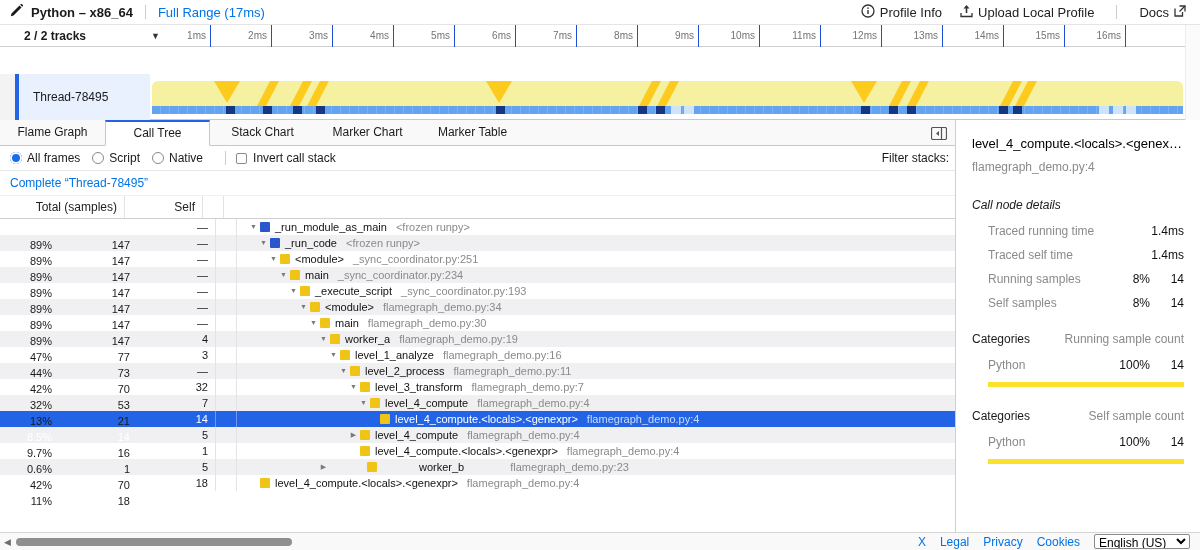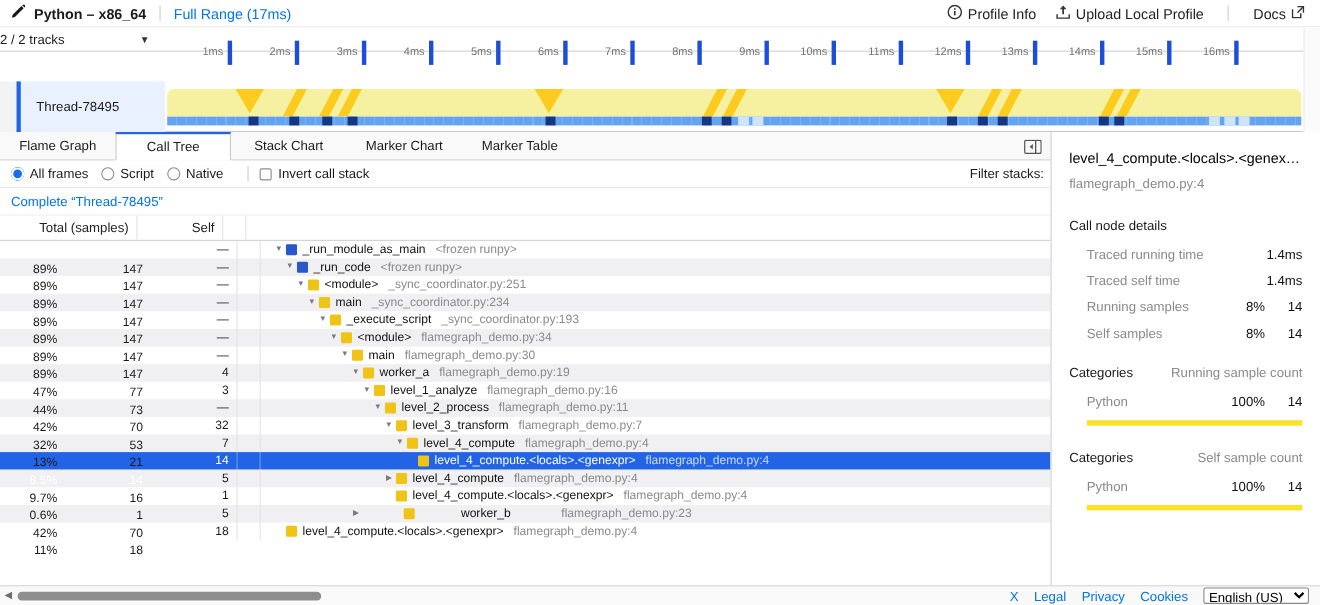--- a/index.html
+++ b/index.html
@@ -16,23 +16,23 @@
   .topbar .left{display:flex;align-items:center;gap:8px;padding-left:10px;}
   .profile-title{font-weight:bold;font-size:13px;}
   .vsep{width:1px;height:14px;background:#ccc;margin:0 4px;}
   .link{color:var(--link);cursor:pointer;text-decoration:none;font-size:13px;}
   .topbar .right{margin-left:auto;display:flex;align-items:center;gap:18px;padding-right:14px;font-size:13px;color:#222;}
   .tb-item{display:flex;align-items:center;gap:5px;cursor:pointer;}
   .icon-svg{display:inline-block;vertical-align:middle;}
 
   
   .ruler{position:absolute;top:25px;left:0;width:1200px;height:22px;background:#fff;border-bottom:1px solid #cfcfcf;}
-  .tracks-dd{position:absolute;left:0;top:0;height:22px;line-height:22px;font-weight:normal;font-size:12px;cursor:pointer;width:140px;}
+  .tracks-dd{position:absolute;left:24px;top:0;height:22px;line-height:22px;font-weight:bold;font-size:12px;cursor:pointer;width:140px;}
   .tracks-dd .caret{position:absolute;right:4px;top:0;font-size:9px;color:#333;}
-  .tick{position:absolute;top:12px;height:22px;line-height:22px;text-align:right;padding-right:4px;border-right:4px solid #1d4ed8;font-size:10px;color:var(--gray-text);}
+  .tick{position:absolute;top:0;height:22px;line-height:22px;text-align:right;padding-right:4px;border-right:1px solid #1d4ed8;font-size:10px;color:var(--gray-text);}
 
   
   .process-row{position:absolute;top:47px;left:0;width:1200px;height:27px;background:#fff;border-bottom:1px solid #ddd;line-height:27px;padding-left:9px;font-size:12px;color:#1a1a1a;margin-top:34px;}
   .thread-row{position:absolute;top:74px;left:0;width:1200px;height:46px;background:#fff;border-bottom:1px solid #c9c9c9;}
   .thread-gutter{position:absolute;left:0;top:0;width:15px;height:46px;background:#f3f3f3;}
   .thread-accent{position:absolute;left:15px;top:0;width:4px;height:46px;background:var(--accent);}
   .thread-label{position:absolute;left:19px;top:0;width:131px;height:46px;background:#e8f1fd;line-height:46px;padding-left:14px;font-size:12px;}
   .track-canvas{position:absolute;left:150px;top:0;width:1035px;height:46px;}
   .band{position:absolute;left:2px;top:7px;width:1031px;height:25px;background:var(--band);border-radius:6px 6px 0 0;overflow:hidden;}
   .strip{position:absolute;left:2px;top:32px;width:1031px;height:8px;
@@ -81,21 +81,21 @@
   .tree-row.selected{background:var(--accent) !important;color:#fff;}
   .tree-row.selected .fn-name{color:#fff;}
   .tree-row.selected .fn-file{color:#c9dbfa;}
   .tree-row.selected .twisty{color:#fff;}
   .tree-row.selected .col-total,.tree-row.selected .col-self,.tree-row.selected .col-icon{border-right-color:rgba(255,255,255,.35);}
 
   
   .sidebar{position:absolute;top:120px;left:955px;width:245px;height:412px;background:#fff;border-left:1px solid #cfcfcf;padding:16px 16px 0 16px;font-size:12px;}
   .sb-title{font-size:13px;color:#000;white-space:nowrap;overflow:hidden;margin-bottom:9px;}
   .sb-file{color:#8a8a8a;margin-bottom:24px;}
-  .sb-section{color:#1a1a1a;margin-bottom:12px;}
+  .sb-section{color:#1a1a1a;margin-bottom:12px;font-style:italic;}
   .sb-row{display:flex;margin:0 0 10px 16px;color:#8a8a8a;}
   .sb-row .lbl{flex:1;}
   .sb-row .pct{width:40px;text-align:right;color:#111;}
   .sb-row .val{width:34px;text-align:right;color:#111;}
   .sb-cat-head{display:flex;margin:22px 0 12px 0;}
   .sb-cat-head .l{color:#1a1a1a;flex:1;}
   .sb-cat-head .r{color:#8a8a8a;text-align:right;}
   .sb-bar{height:5px;margin:7px 0 0 16px;background:var(--bar-yellow);}
 
   

